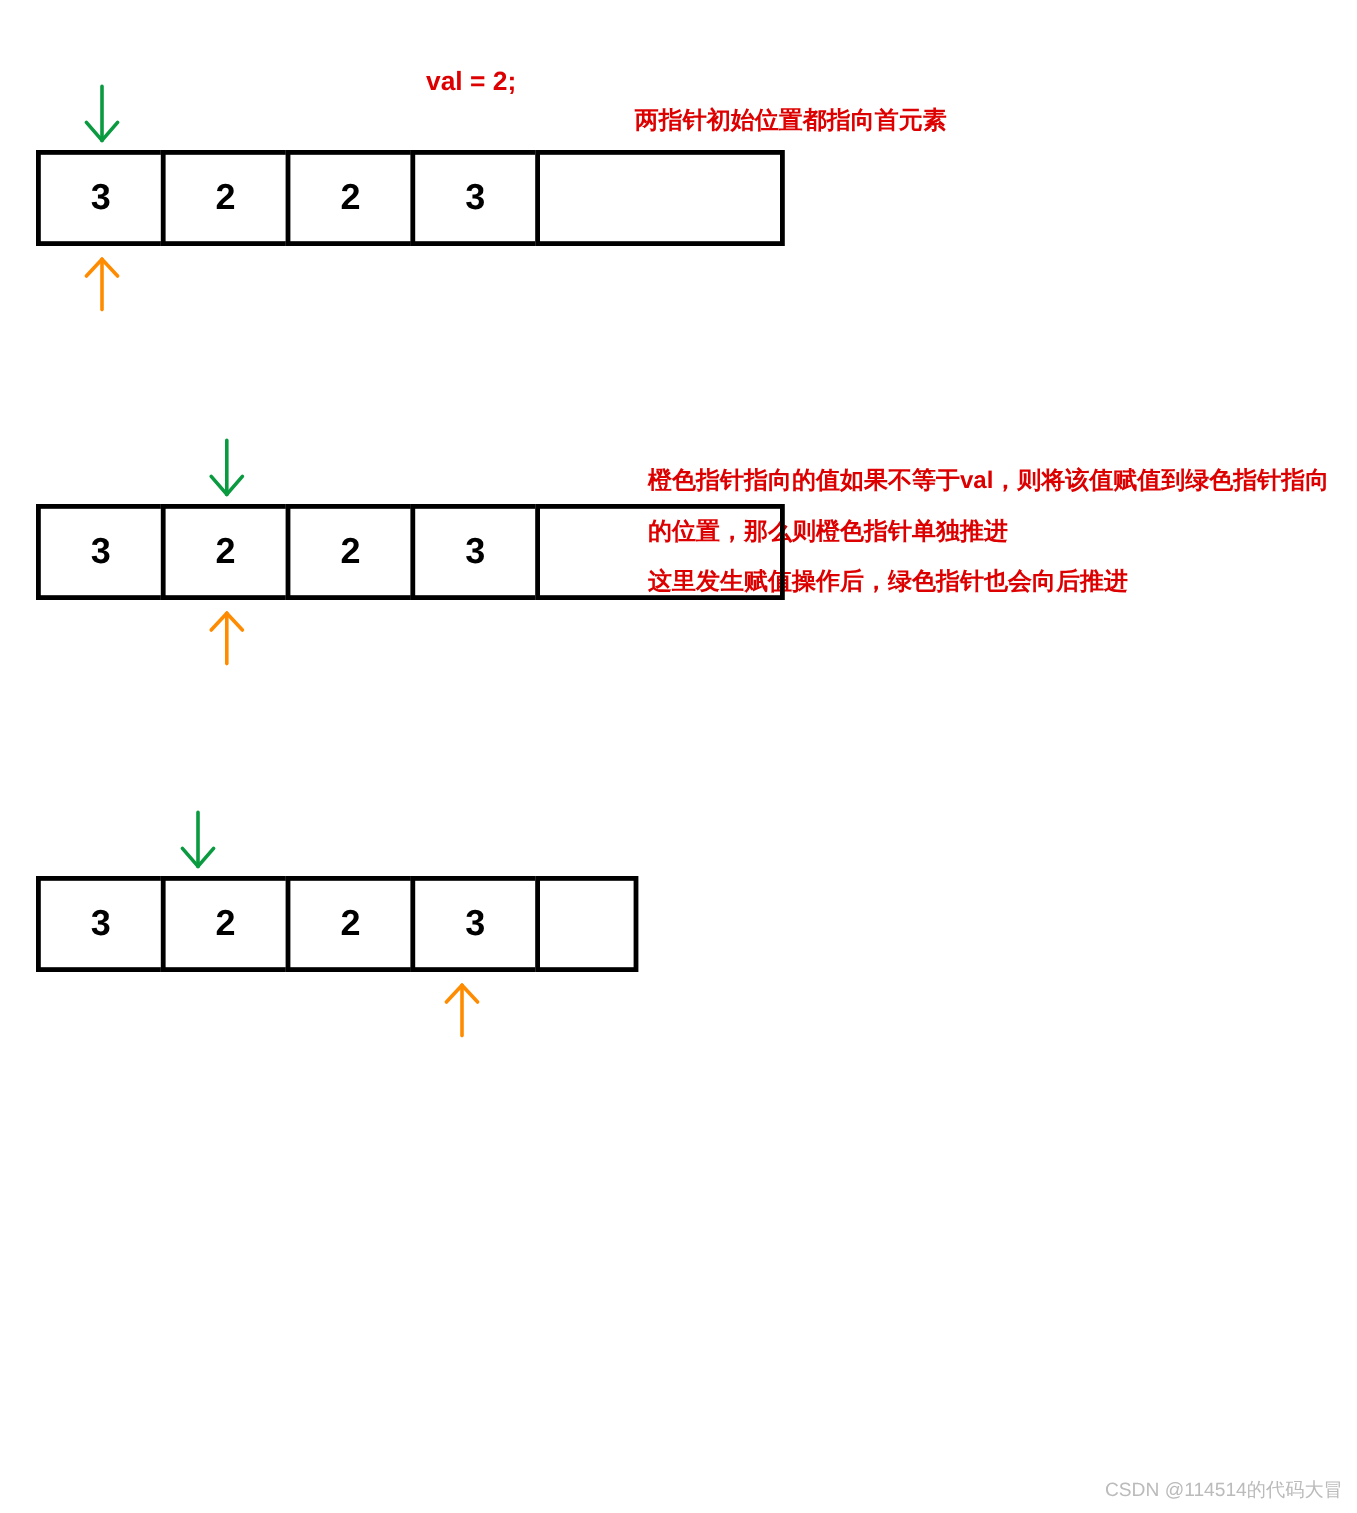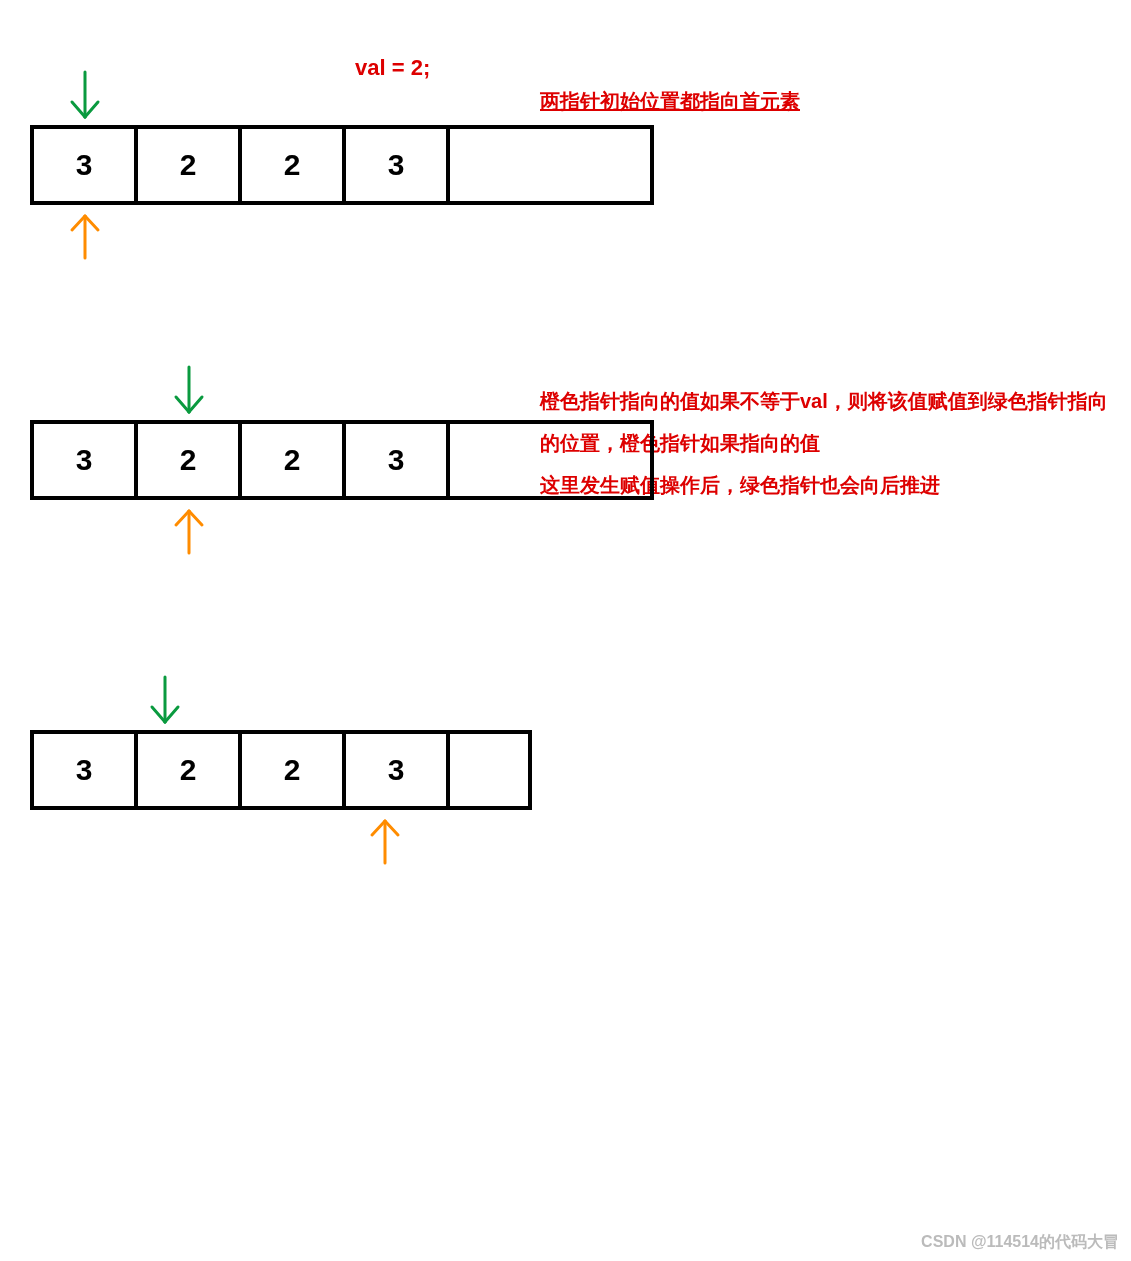--- a/index.html
+++ b/index.html
@@ -3,35 +3,35 @@
 <meta charset="utf-8">
 <style>
   html,body{margin:0;padding:0;background:#fff;font-family:Arial,"Microsoft YaHei",sans-serif;}
   .canvas{position:relative;width:1131px;height:1261px;background:#fff;}
   .val-label{position:absolute;color:#d00;font-weight:bold;font-size:22px;}
   .caption{position:absolute;color:#d00;font-weight:bold;font-size:20px;line-height:2.1;}
   .array-row{position:absolute;display:flex;}
   .cell{width:104px;height:80px;border:4px solid #000;border-right:none;display:flex;align-items:center;justify-content:center;font-size:30px;font-weight:bold;box-sizing:border-box;}
   .cell-wide{width:208px;}
   .cell:last-child{border-right:4px solid #000;}
-  .watermark{position:absolute;right:12px;bottom:8px;color:#bbb;font-size:16px;font-weight:bold;}
+  .watermark{position:absolute;right:12px;bottom:8px;color:#bbb;font-size:16px;}
   
   .g-arrow{position:absolute;pointer-events:none;}
   .g-arrow svg{overflow:visible;}
   
   .o-arrow{position:absolute;pointer-events:none;}
 </style>
 </head>
 <body>
 
 <div class="canvas">
 
   <div class="val-label" style="left:355px;top:55px;">val = 2;</div>
 
-  <div class="caption" style="left:540px;top:80px;white-space:pre-line;text-decoration:underline;">两指针初始位置都指向首元素</div>
+  <div class="caption" style="left:529px;top:80px;white-space:pre-line;">两指针初始位置都指向首元素</div>
 
   <div class="array-row" style="left:30px;top:125px;">
     <div class="cell">3</div>
     <div class="cell">2</div>
     <div class="cell">2</div>
     <div class="cell">3</div>
     <div class="cell cell-wide"></div>
   </div>
 
   <div class="g-arrow" style="left:60px;top:72px;">
@@ -47,21 +47,21 @@
   <div class="o-arrow" style="left:60px;top:208px;">
     <svg width="50" height="55">
         <g stroke="#ff8c00" stroke-width="3" fill="none" stroke-linecap="round">
       <line x1="25" y1="50" x2="25" y2="8"></line>
           <line x1="25" y1="8" x2="12" y2="22"></line>
           <line x1="25" y1="8" x2="38" y2="22"></line>
     </g>
       </svg>
   </div>
 
-  <div class="caption" style="left:540px;top:380px;white-space:pre-line;width:570px;">橙色指针指向的值如果不等于val，则将该值赋值到绿色指针指向的位置，橙色指针如果指向的值
+  <div class="caption" style="left:540px;top:380px;white-space:pre-line;width:570px;">橙色指针指向的值如果不等于val，则将该值赋值到绿色指针指向的位置，那么则橙色指针单独推进
 这里发生赋值操作后，绿色指针也会向后推进</div>
 
   <div class="array-row" style="left:30px;top:420px;">
     <div class="cell">3</div>
     <div class="cell">2</div>
     <div class="cell">2</div>
     <div class="cell">3</div>
     <div class="cell cell-wide"></div>
   </div>
 

